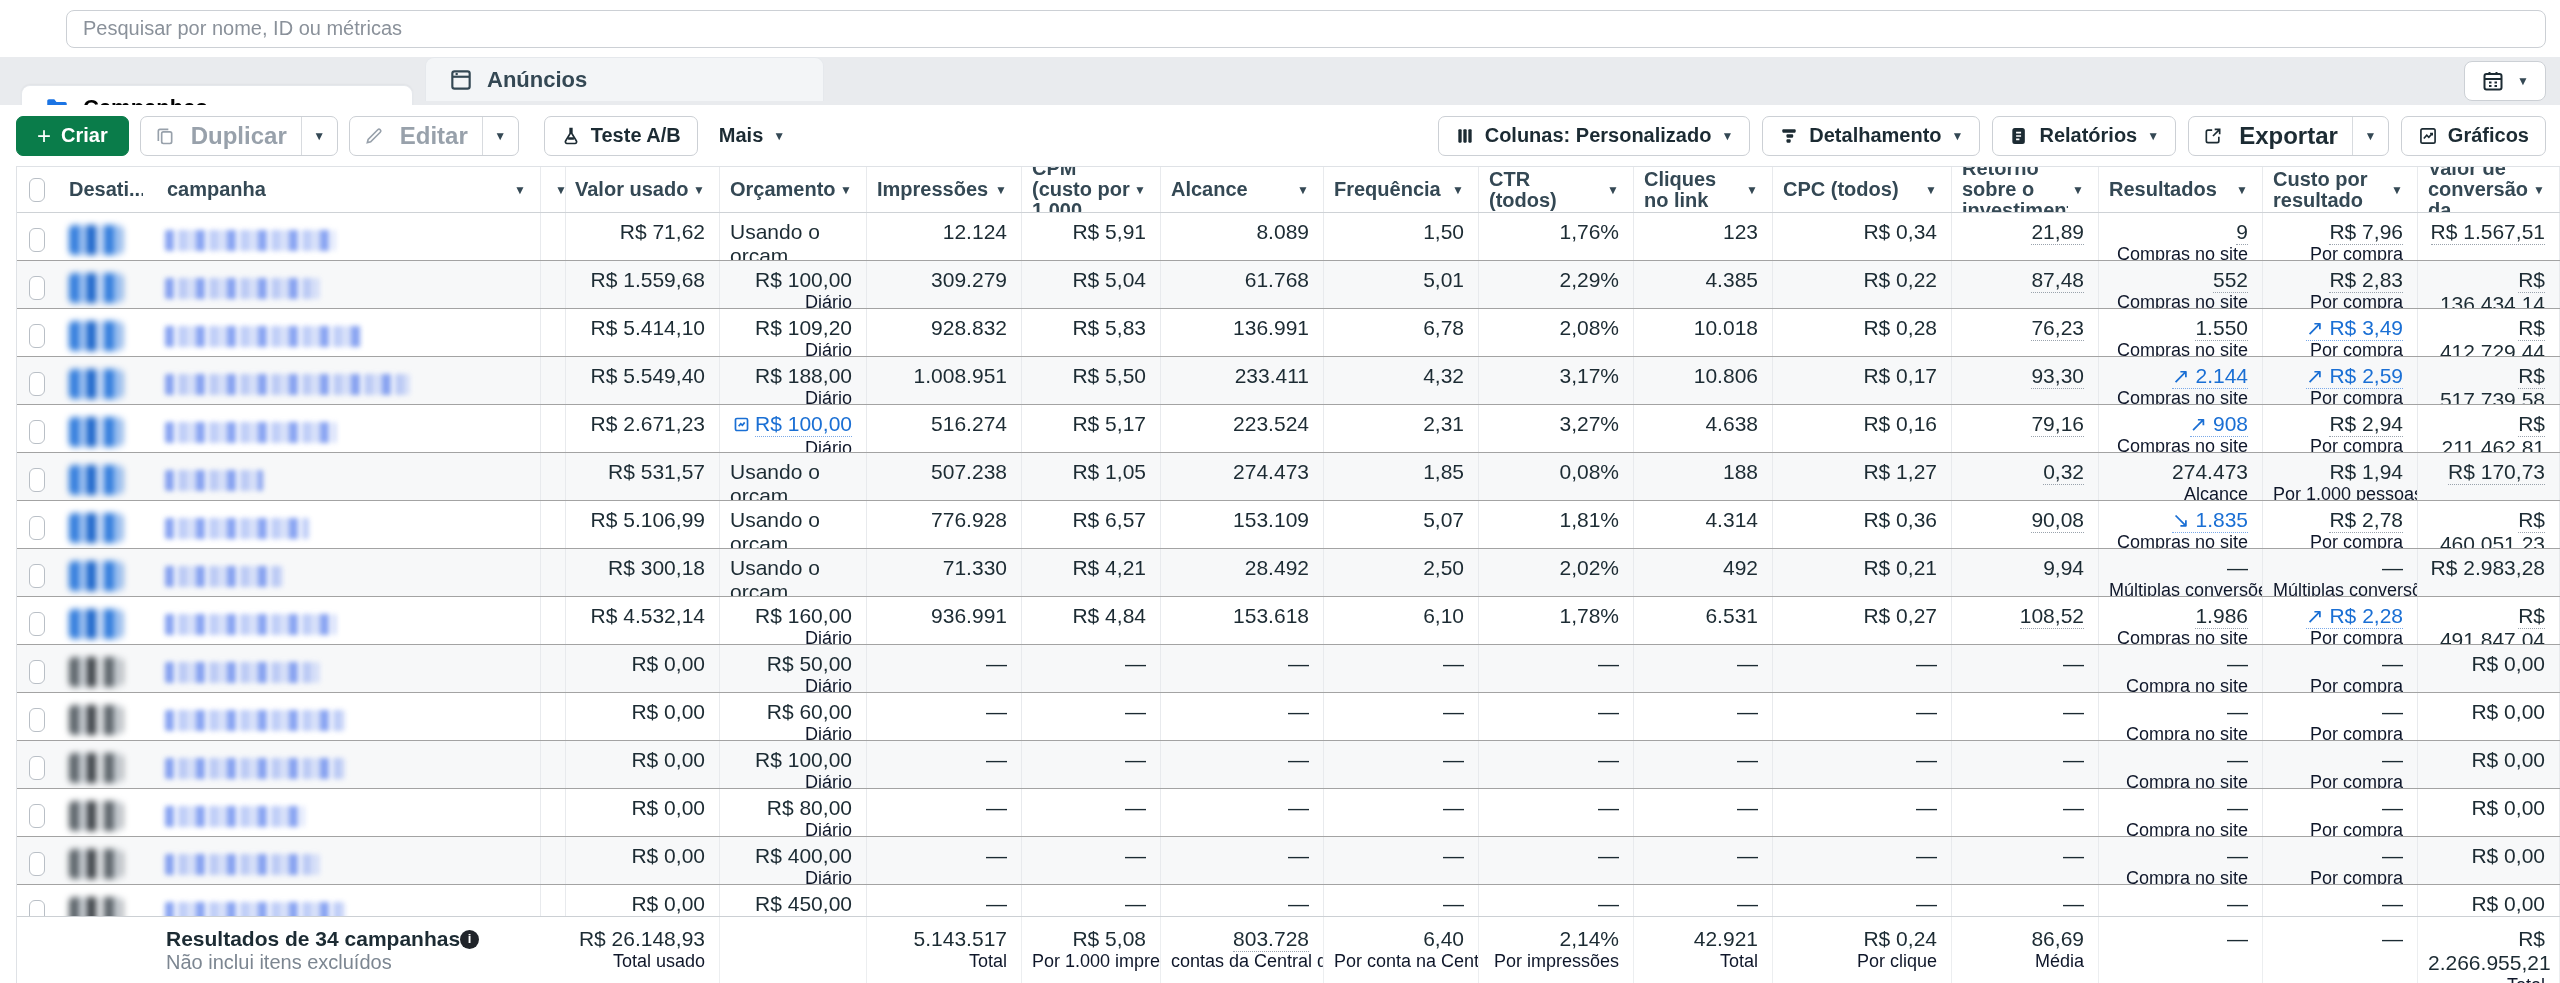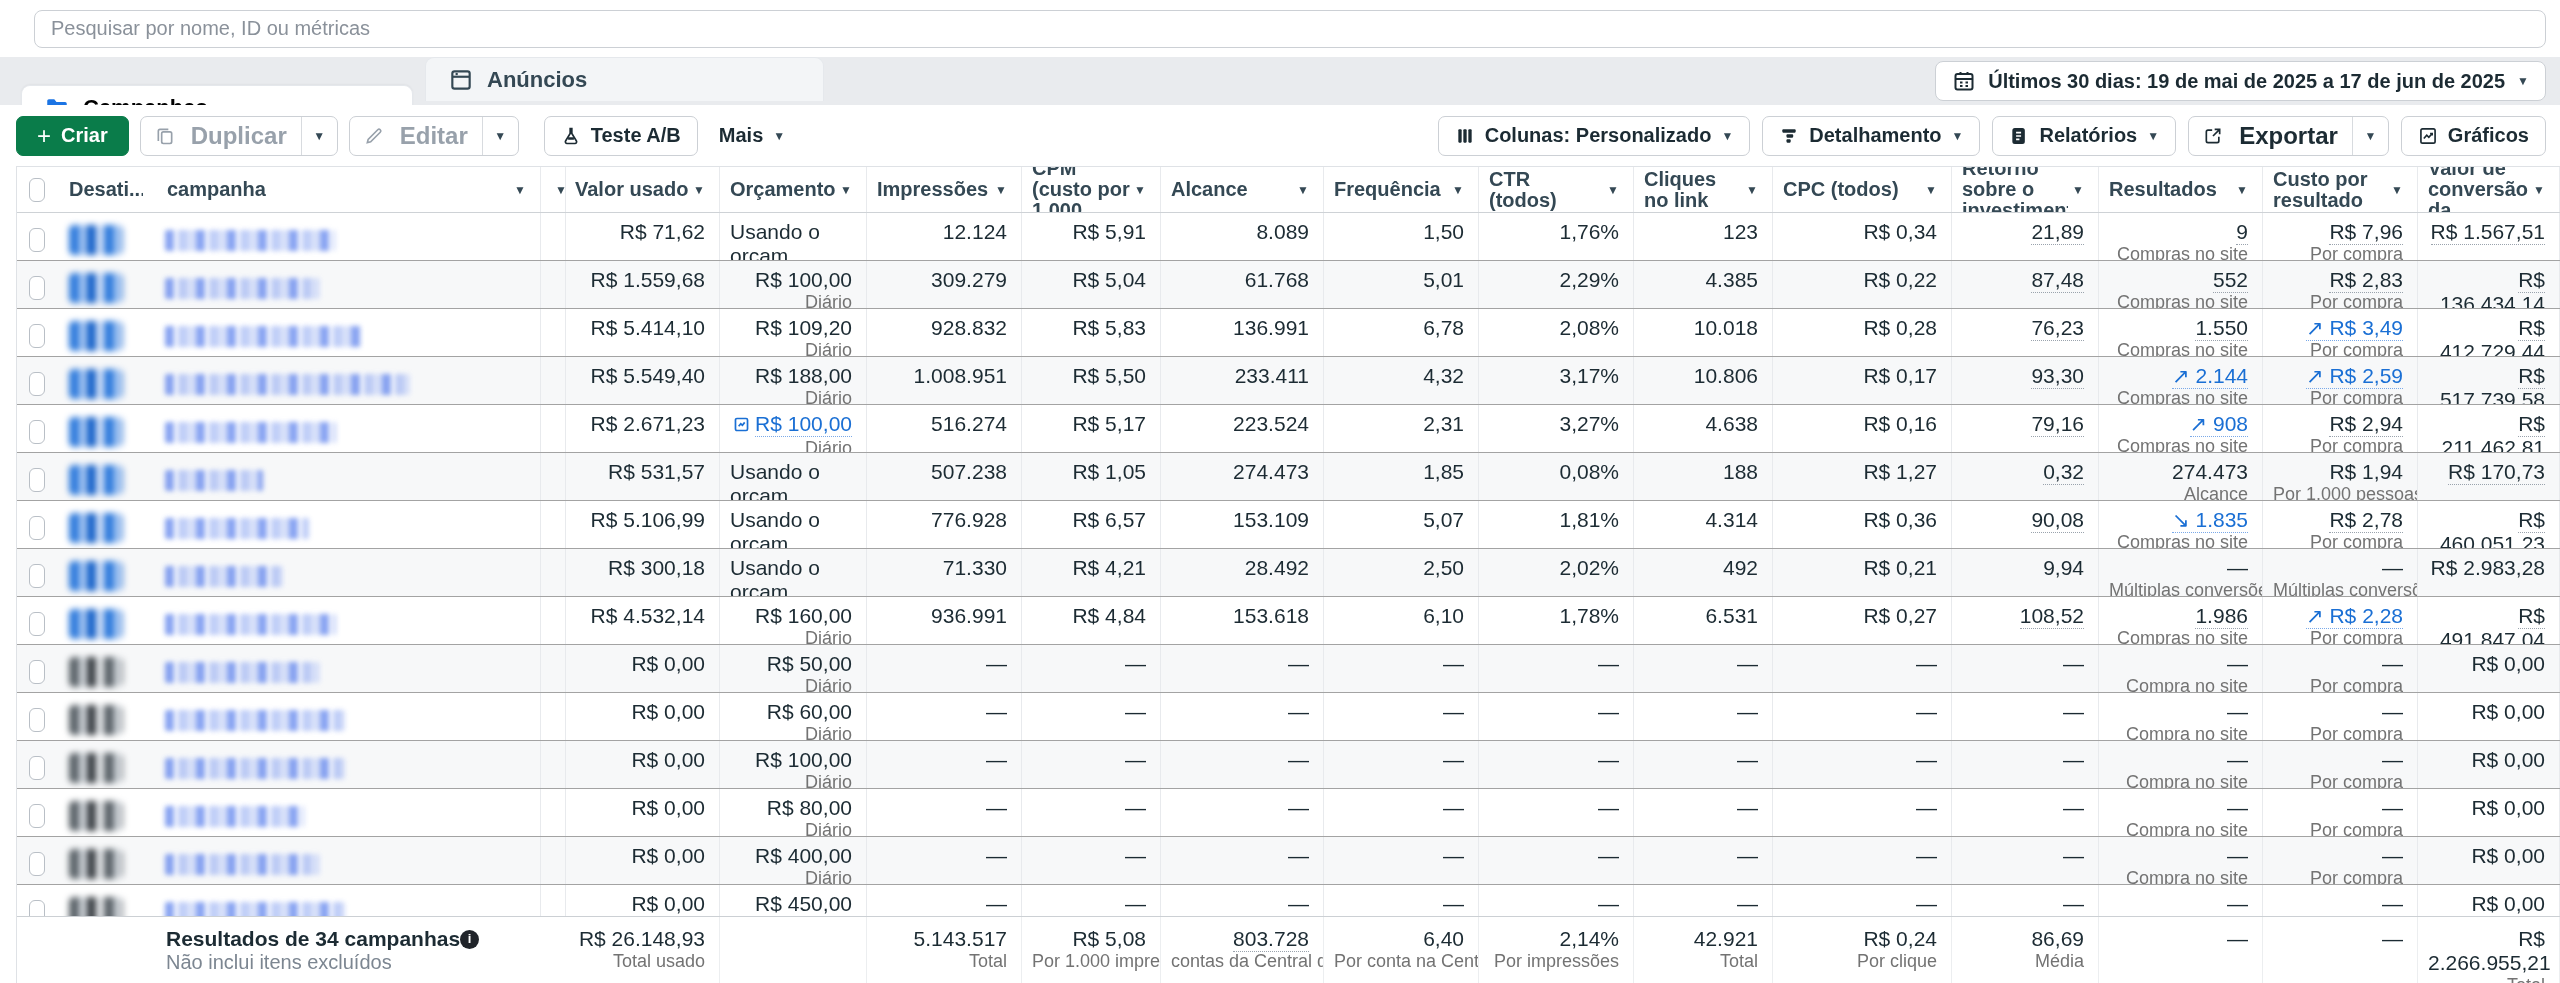--- a/index.html
+++ b/index.html
@@ -4,21 +4,21 @@
 <style>
   * { box-sizing: border-box; margin: 0; padding: 0; }
   html, body { width: 2560px; height: 983px; overflow: hidden; }
   body {
     font-family: "Liberation Sans", "DejaVu Sans", sans-serif;
     background: #e9ebee;
     color: #1c2b33;
     position: relative;
   }
   
-  .topbar { height: 57px; background: #ffffff; display: flex; align-items: center; }
+  .topbar { height: 57px; background: #ffffff; display: flex; align-items: center; padding-left: 32px; }
   .search-wrap { flex: 1; margin: 0 14px 0 34px; position: relative; }
   .search-input {
     width: 100%; height: 38px; border: 1px solid #ccd0d5; border-radius: 8px;
     font-family: inherit; font-size: 20px; color: #1c2b33; padding: 0 16px; background: #fff; outline: none;
   }
   .search-input::placeholder { color: #8a919a; }
   
   .tabstrip { height: 48px; background: #e9ebee; position: relative; display: flex; align-items: flex-start; padding-left: 21px; }
   .tabcard {
     height: 44px; border-radius: 9px 9px 0 0; display: flex; align-items: center; gap: 13px;
@@ -63,21 +63,21 @@
   .thead { background: #fff; border-bottom: 1px solid #ced2d6; }
   .thead .cell { height: 45px; display: flex; align-items: center; font-weight: 700; font-size: 20px; color: #344854; padding-top: 0; }
   .thead .hlabel { flex: 1; line-height: 21px; white-space: normal; overflow: hidden; }
   .thead .caret { margin-left: 4px; }
   .tbody { height: 703px; overflow: hidden; position: relative; }
   .row { height: 48px; border-bottom: 1px solid #a3a3a3; background: #fff; }
   .row.alt { background: #f7f8f9; }
   .num { text-align: right; }
   .txt { text-align: left; color: #1c2b33; }
   .v { line-height: 24px; }
-  .sub { font-size: 18px; color: #737373; line-height: 20px; white-space: nowrap; }
+  .sub { font-size: 18px; color: #0f172a; line-height: 20px; white-space: nowrap; }
   .du { border-bottom: 1.5px dotted #9aa3ad; padding-bottom: 1px; }
   .blue { color: #1a6fd4; }
   .blue.du { border-bottom-color: #7aa9e8; }
   .c-check { display: flex; align-items: center; justify-content: flex-start; padding-left: 12px !important; }
   .checkbox { width: 24px; height: 24px; border: 1.5px solid #b9bfc6; border-radius: 6px; background: #fff; display: inline-block; }
   .c-toggle { display: flex; align-items: center; }
   .toggle { width: 54px; height: 30px; border-radius: 5px; filter: blur(3px); display: inline-block; }
   .toggle.on  { background: repeating-linear-gradient(90deg,#2f7bdc 0 10px,#a6c6f1 10px 18px,#1460c8 18px 27px,#d4e2f8 27px 35px); }
   .toggle.offt{ background: repeating-linear-gradient(90deg,#5a6268 0 10px,#cfd4d9 10px 18px,#383d42 18px 27px,#e8eaec 27px 35px); }
   .c-name { display: flex; align-items: center; padding-left: 8px !important; }
@@ -125,21 +125,20 @@
     </span>
     <span>Anúncios</span>
   </div>
   <div class="daterange">
     <span>
       <svg class="ic" width="24" height="24" viewBox="0 0 24 24" fill="none" stroke="#1c2b33" stroke-width="2">
           <rect x="3.5" y="5" width="17" height="15.5" rx="2"></rect>
           <path d="M3.5 10h17M8.5 5V3M15.5 5V3M8 13.5h2.5M13.5 13.5H16M8 17h2.5M13.5 17H16"></path>
         </svg>
     </span>
-    <span>Últimos 30 dias: 19 de mai de 2025 a 17 de jun de 2025</span>
     <span class="caret">▼</span>
   </div>
 </div>
 
 <div class="panel">
 
   <div class="toolbar">
     <div class="tb-left">
       <button class="btn btn-green">
         <span class="plus">+</span>

